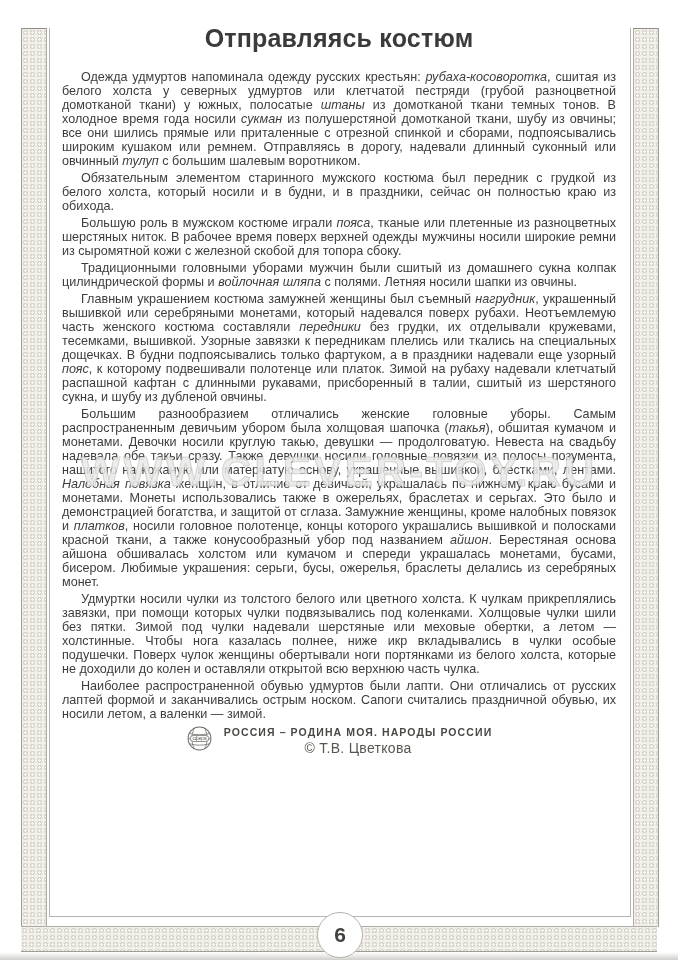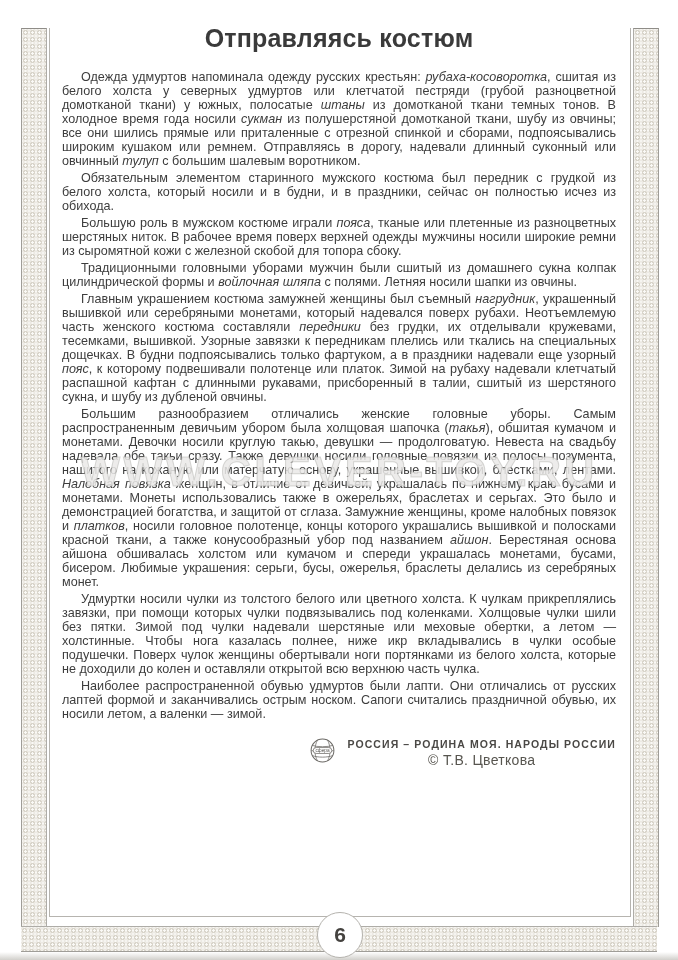--- a/index.html
+++ b/index.html
@@ -52,22 +52,22 @@
     letter-spacing:0.2px;
   }
   .article { font-size:12.6px; line-height:14px; }
   .para {
     margin:0 0 3px 0; text-indent:19px; text-align:justify;
     hyphens:auto; -webkit-hyphens:auto;
   }
   .para em { font-style:italic; }
   
   .footer {
-    margin-top:16px;
-    display:flex; align-items:center; justify-content:flex-end; gap:11px;
+    margin-top:4px;
+    display:flex; align-items:center; justify-content:center; gap:11px;
   }
   .footer .logo { flex:0 0 auto; }
   .footer-text { text-align:center; }
   .series-title {
     font-size:10.5px; font-weight:bold; letter-spacing:1.1px; color:#4a4845;
   }
   .copyright {
     font-size:14px; color:#57554f; margin-top:2px; letter-spacing:0.3px;
   }
   
@@ -92,21 +92,21 @@
   <span>6</span>
 </div>
 
 <div class="watermark">WWW.CLEVER-TOY.RU</div>
 
 <div class="content">
   <h1 class="doc-title">Отправляясь костюм</h1>
 
   <div class="article">
       <p class="para"><span>Одежда удмуртов напоминала одежду русских крестьян: </span><em>рубаха-косоворотка</em><span>, сшитая из белого холста у северных удмуртов или клетчатой пестряди (грубой разноцветной домотканой ткани) у южных, полосатые </span><em>штаны</em><span> из домотканой ткани темных тонов. В холодное время года носили </span><em>сукман</em><span> из полушерстяной домотканой ткани, шубу из овчины; все они шились прямые или приталенные с отрезной спинкой и сборами, подпоясывались широким кушаком или ремнем. Отправляясь в дорогу, надевали длинный суконный или овчинный </span><em>тулуп</em><span> с большим шалевым воротником.</span></p>
-      <p class="para"><span>Обязательным элементом старинного мужского костюма был передник с грудкой из белого холста, который носили и в будни, и в праздники, сейчас он полностью исчез из обихода.</span></p>
+      <p class="para"><span>Обязательным элементом старинного мужского костюма был передник с грудкой из белого холста, который носили и в будни, и в праздники, сейчас он полностью краю из обихода.</span></p>
       <p class="para"><span>Большую роль в мужском костюме играли </span><em>пояса</em><span>, тканые или плетенные из разноцветных шерстяных ниток. В рабочее время поверх верхней одежды мужчины носили широкие ремни из сыромятной кожи с железной скобой для топора сбоку.</span></p>
       <p class="para"><span>Традиционными головными уборами мужчин были сшитый из домашнего сукна колпак цилиндрической формы и </span><em>войлочная шляпа</em><span> с полями. Летняя носили шапки из овчины.</span></p>
       <p class="para"><span>Главным украшением костюма замужней женщины был съемный </span><em>нагрудник</em><span>, украшенный вышивкой или серебряными монетами, который надевался поверх рубахи. Неотъемлемую часть женского костюма составляли </span><em>передники</em><span> без грудки, их отделывали кружевами, тесемками, вышивкой. Узорные завязки к передникам плелись или ткались на специальных дощечках. В будни подпоясывались только фартуком, а в праздники надевали еще узорный </span><em>пояс</em><span>, к которому подвешивали полотенце или платок. Зимой на рубаху надевали клетчатый распашной кафтан с длинными рукавами, присборенный в талии, сшитый из шерстяного сукна, и шубу из дубленой овчины.</span></p>
       <p class="para"><span>Большим разнообразием отличались женские головные уборы. Самым распространенным девичьим убором была холщовая шапочка (</span><em>такья</em><span>), обшитая кумачом и монетами. Девочки носили круглую такью, девушки — продолговатую. Невеста на свадьбу надевала обе такьи сразу. Также девушки носили головные повязки из полосы позумента, нашитого на кожаную или матерчатую основу, украшенные вышивкой, блестками, лентами. </span><em>Налобная повязка</em><span> женщин, в отличие от девичьей, украшалась по нижнему краю бусами и монетами. Монеты использовались также в ожерельях, браслетах и серьгах. Это было и демонстрацией богатства, и защитой от сглаза. Замужние женщины, кроме налобных повязок и </span><em>платков</em><span>, носили головное полотенце, концы которого украшались вышивкой и полосками красной ткани, а также конусообразный убор под названием </span><em>айшон</em><span>. Берестяная основа айшона обшивалась холстом или кумачом и спереди украшалась монетами, бусами, бисером. Любимые украшения: серьги, бусы, ожерелья, браслеты делались из серебряных монет.</span></p>
       <p class="para"><span>Удмуртки носили чулки из толстого белого или цветного холста. К чулкам прикреплялись завязки, при помощи которых чулки подвязывались под коленками. Холщовые чулки шили без пятки. Зимой под чулки надевали шерстяные или меховые обертки, а летом — холстинные. Чтобы нога казалась полнее, ниже икр вкладывались в чулки особые подушечки. Поверх чулок женщины обертывали ноги портянками из белого холста, которые не доходили до колен и оставляли открытой всю верхнюю часть чулка.</span></p>
       <p class="para"><span>Наиболее распространенной обувью удмуртов были лапти. Они отличались от русских лаптей формой и заканчивались острым носком. Сапоги считались праздничной обувью, их носили летом, а валенки — зимой.</span></p>
     </div>
 
   <div class="footer">
     <span class="logo">

